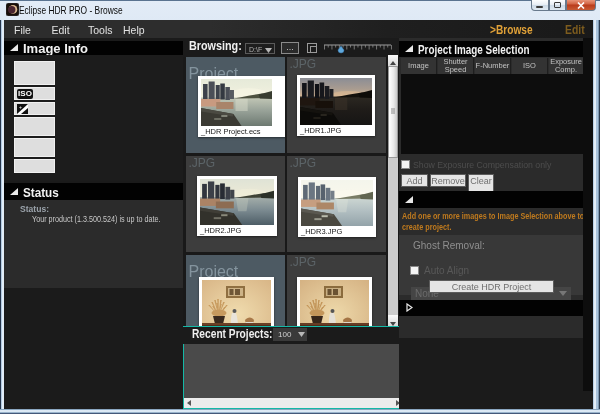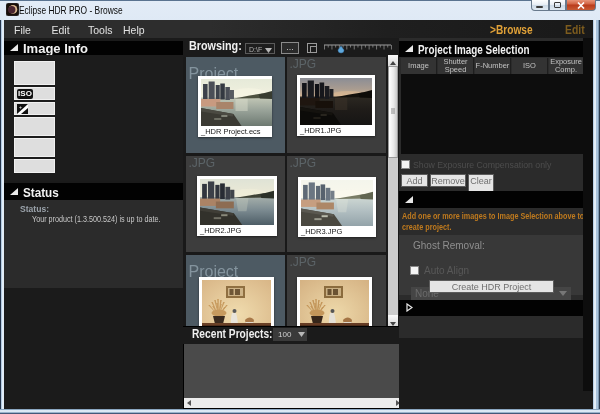--- a/index.html
+++ b/index.html
@@ -43,21 +43,21 @@
   
   #leftpanel { position:absolute; left:0px; top:18px; width:179px; height:371px; background:#1b1b1b; }
   #iihead { left:0; top:3px; width:179px; height:14px; }
   #iibody { position:absolute; left:0; top:17px; width:179px; height:126px; background:#1c1c1c; }
   .ibox { position:absolute; left:10px; width:41px; background:#dedede; border:1px solid #f0f0f0; }
   #statushead { left:0; top:145px; width:179px; height:17px; }
   #statusbody { position:absolute; left:0; top:162px; width:179px; height:88px; background:#2b2b2b; }
   #stlabel { position:absolute; left:16px; top:4px; font-size:9px; font-weight:bold; color:#9aa2aa; transform:scaleX(0.95); transform-origin:0 0; }
   #sttext { position:absolute; left:28px; top:14px; font-size:9px; color:#c8c8c8; white-space:nowrap; transform:scaleX(0.8); transform-origin:0 0; }
   
-  #center { position:absolute; left:179px; top:18px; width:221px; height:371px; background:#000000; }
+  #center { position:absolute; left:179px; top:18px; width:221px; height:371px; background:#14b8a6; }
   #browsebar { position:absolute; left:0; top:0; width:221px; height:19px; background:#1b1b1b; }
   #blabel { position:absolute; left:6px; top:1px; font-size:12px; font-weight:bold; color:#f0f0f0; transform:scaleX(0.9); transform-origin:0 0; }
   #bdrop { position:absolute; left:62px; top:5px; width:30px; height:11px; background:#1e1e1e; border:1px solid #5a5a5a; color:#b0b0b0; font-size:7px; }
   #bdots { position:absolute; left:98px; top:4px; width:18px; height:12px; background:#2a2a2a; border:1px solid #8a8a8a; color:#cccccc; font-size:9px; text-align:center; line-height:9px;}
   #bframeicon { position:absolute; left:124px; top:5px; width:10px; height:10px; border:1px solid #9a9a9a; background:#1b1b1b; }
   #bframeicon:before { content:""; position:absolute; left:1.5px; top:1.5px; width:5px; height:5px; border:1px solid #9a9a9a; }
   #bslider { position:absolute; left:141px; top:4px; width:68px; height:14px; }
   
   #grid { position:absolute; left:0; top:19px; width:221px; height:269px; background:#191919; }
   .tile { position:absolute; width:99px; overflow:hidden; }
@@ -208,21 +208,21 @@
                 <line x1="63.74" y1="3" x2="63.74" y2="5.5"></line>
                 <line x1="67.46" y1="3" x2="67.46" y2="7.5"></line>
               </g>
               <path d="M17,4 L20,8 a2.7,2.7 0 1 1 -6,0 Z" fill="#5fa8dc" stroke="#3a76a8" stroke-width="0.5"></path>
             </svg>
         </div>
       </div>
       <div id="grid">
         <div class="tile tileP" style="left:3px; top:0px; height:96px">
             <div class="tlabP">Project</div>
-          <div class="card" style="left:12px; top:19px; width:74px; height:61px">
+          <div class="card" style="left:12px; top:19px; width:89px; height:61px">
             <svg width="71" height="47" viewBox="0 0 70 47" preserveAspectRatio="none">
               <defs>
                 <linearGradient id="sky1" x1="0" y1="0" x2="0" y2="1">
                     <stop offset="0" stop-color="#e6ead9"></stop>
                     <stop offset="1" stop-color="#f3f2e0"></stop>
                   </linearGradient>
                 <linearGradient id="wat1" x1="0" y1="0" x2="0" y2="1">
                     <stop offset="0" stop-color="#c2c7b6"></stop>
                     <stop offset="0.45" stop-color="#99a399"></stop>
                     <stop offset="1" stop-color="#6d7971"></stop>

